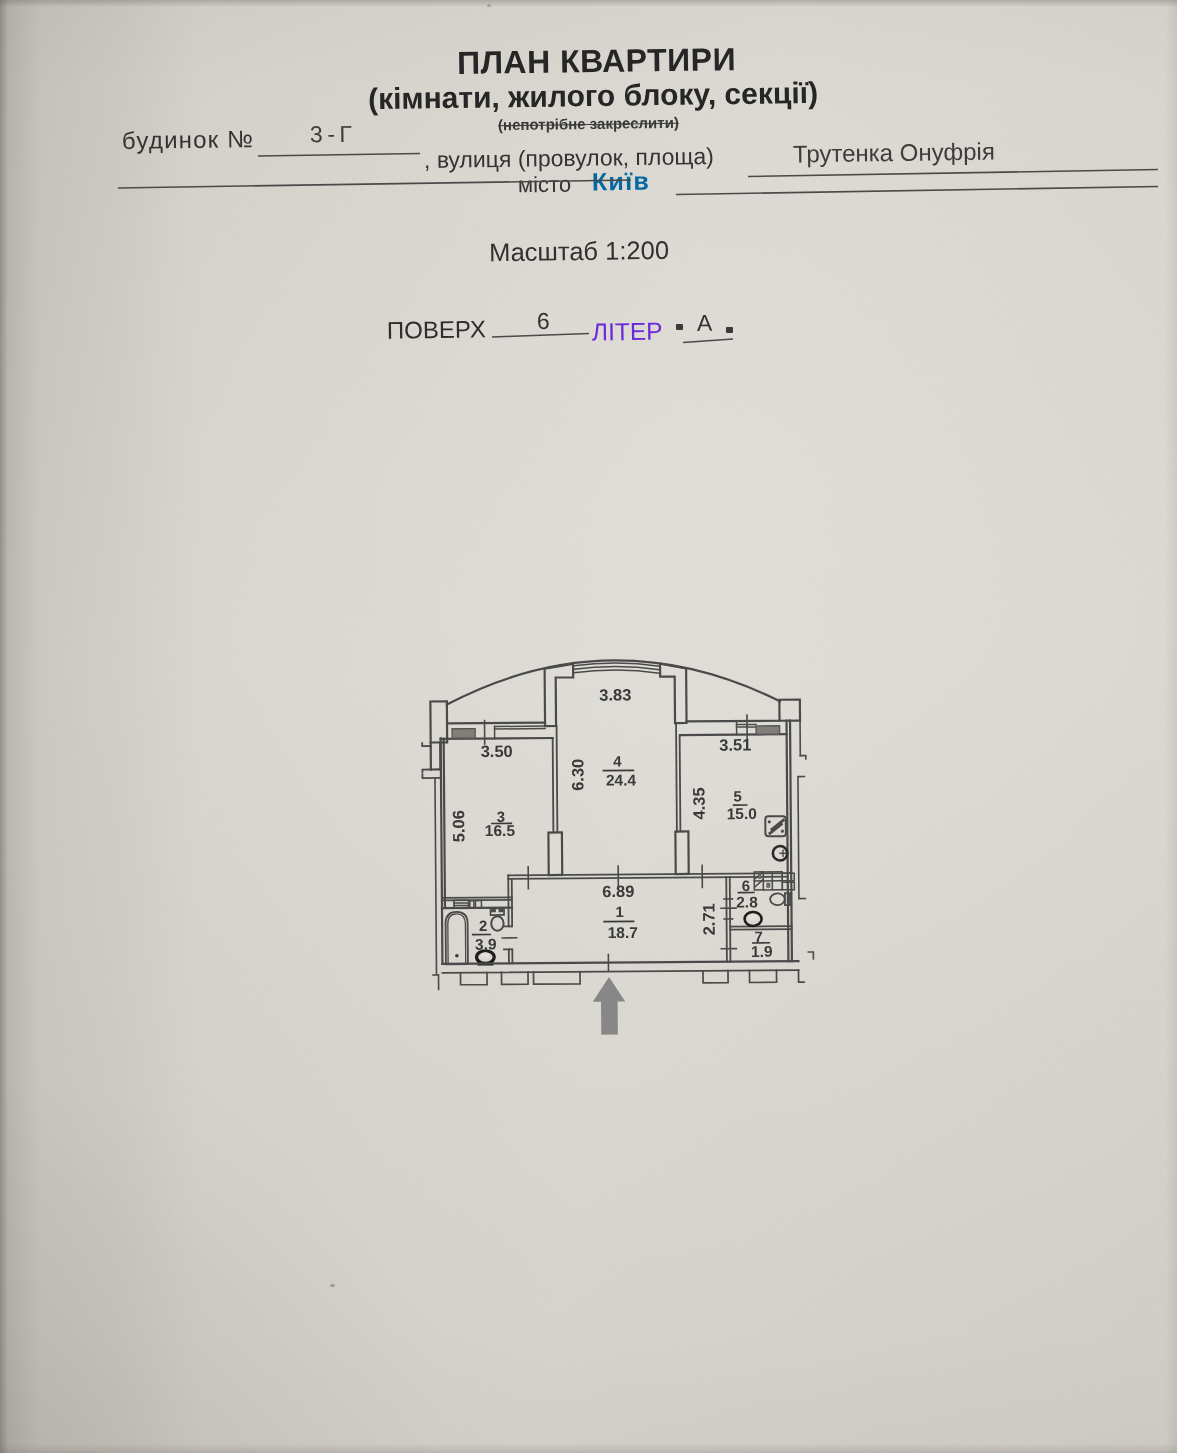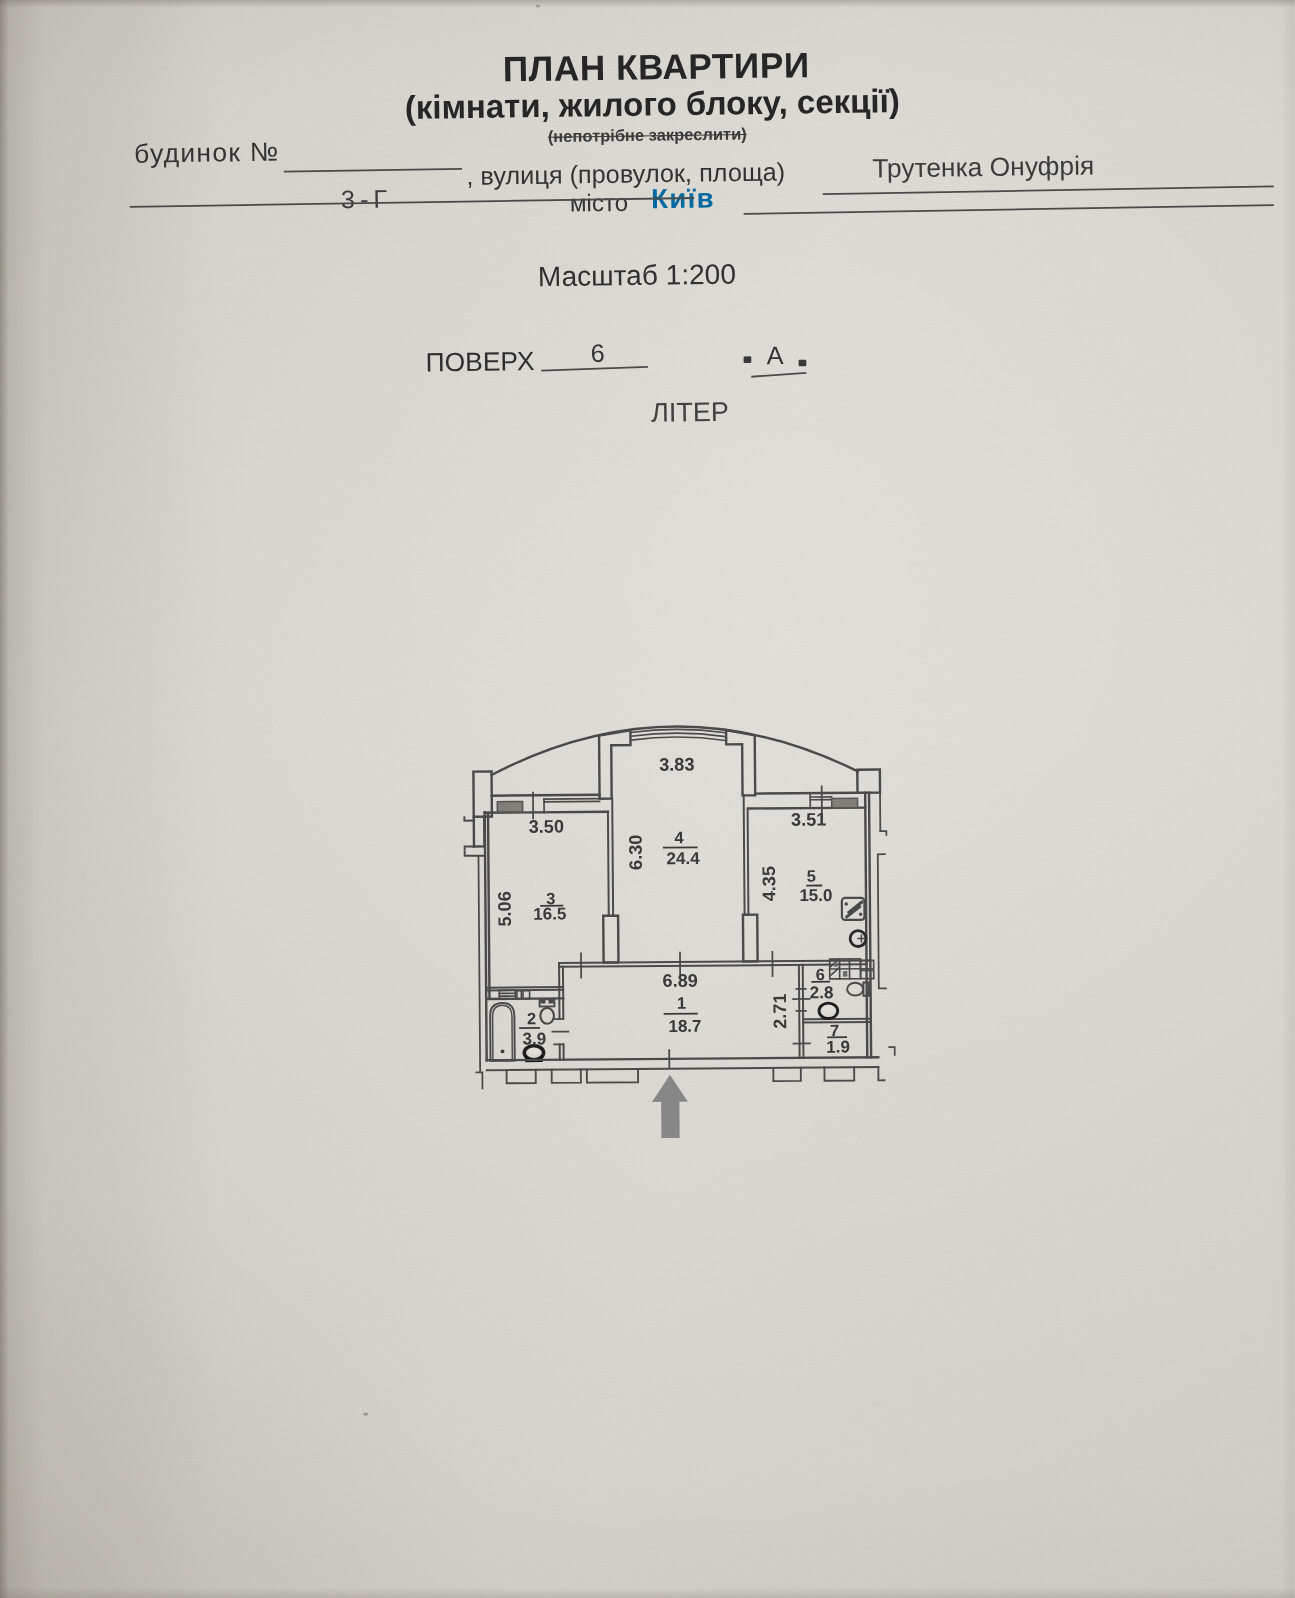--- a/index.html
+++ b/index.html
@@ -35,37 +35,37 @@
 <div id="content" style="position:absolute;left:0;top:0;width:1177px;height:1453px;filter:blur(0.45px);">
 
 <div class="t" id="title" style="left:457px;top:43px;font-size:32px;font-weight:bold;transform:rotate(-0.8deg);letter-spacing:0.5px;">ПЛАН КВАРТИРИ</div>
 
 <div class="t" id="subtitle" style="left:368px;top:79px;font-size:30px;font-weight:bold;transform:rotate(-0.8deg);">(кімнати, жилого блоку, секції)</div>
 
 <div class="t" id="note" style="left:498px;top:115px;font-size:15px;font-weight:bold;transform:rotate(-0.8deg);text-decoration:line-through;color:#3a3a3a;">(непотрібне закреслити)</div>
 
 <div class="t" id="bud" style="left:122px;top:126px;font-size:24px;letter-spacing:1.2px;transform:rotate(-0.8deg);color:#333;">будинок №</div>
 
-<div class="t" id="num" style="left:310px;top:121px;font-size:23px;letter-spacing:4.5px;transform:rotate(-0.8deg);color:#3c3c3c;margin-top:47px;">3-Г</div>
+<div class="t" id="num" style="left:310px;top:121px;font-size:23px;letter-spacing:4.5px;transform:rotate(-0.8deg);color:#3c3c3c;">3-Г</div>
 
 <div class="t" id="vul" style="left:424px;top:145px;font-size:23px;transform:rotate(-0.8deg);color:#333;">, вулиця (провулок, площа)</div>
 
 <div class="t" id="street" style="left:793px;top:139px;font-size:24px;transform:rotate(-0.8deg);color:#3c3c3c;">Трутенка Онуфрія</div>
 
 <div class="t" id="misto" style="left:518px;top:172px;font-size:22px;transform:rotate(-0.8deg);color:#333;">місто</div>
 
 <div class="t" id="kyiv" style="left:592px;top:167px;font-size:25px;font-weight:bold;letter-spacing:1.2px;transform:rotate(-0.8deg);color:#0369a1;">Київ</div>
 
 <div class="t" id="scale" style="left:489px;top:237px;font-size:25.5px;transform:rotate(-0.8deg);color:#303030;">Масштаб 1:200</div>
 
 <div class="t" id="poverh" style="left:387px;top:316px;font-size:24px;transform:rotate(-0.8deg);color:#2e2e2e;">ПОВЕРХ</div>
 
 <div class="t" id="six" style="left:537px;top:308px;font-size:23px;transform:rotate(-0.8deg);color:#333;">6</div>
 
-<div class="t" id="liter" style="left:592px;top:318px;font-size:24.5px;transform:rotate(-0.8deg);color:#404040;margin-top:44px;">ЛІТЕР</div>
+<div class="t" id="liter" style="left:592px;top:318px;font-size:24.5px;transform:rotate(-0.8deg);color:#6d28d9;">ЛІТЕР</div>
 
 <div class="t" id="lita" style="left:697px;top:310px;font-size:23px;transform:rotate(-0.8deg);color:#333;">А</div>
 <div class="t" style="left:676px;top:324px;width:7px;height:6px;background:#3a3a3a;border-radius:1px;transform:rotate(-0.8deg);"></div>
 <div class="t" style="left:726px;top:327px;width:7px;height:6px;background:#3a3a3a;border-radius:1px;transform:rotate(-0.8deg);"></div>
 
 <svg id="hlines" style="position:absolute;left:0;top:0;" width="1177" height="400" viewBox="0 0 1177 400">
 
   <line x1="258" y1="156" x2="420" y2="153.5" stroke="#4a4a4a" stroke-width="1.6"></line>
 
   <line x1="748" y1="176.5" x2="1158" y2="169.5" stroke="#4a4a4a" stroke-width="1.6"></line>

